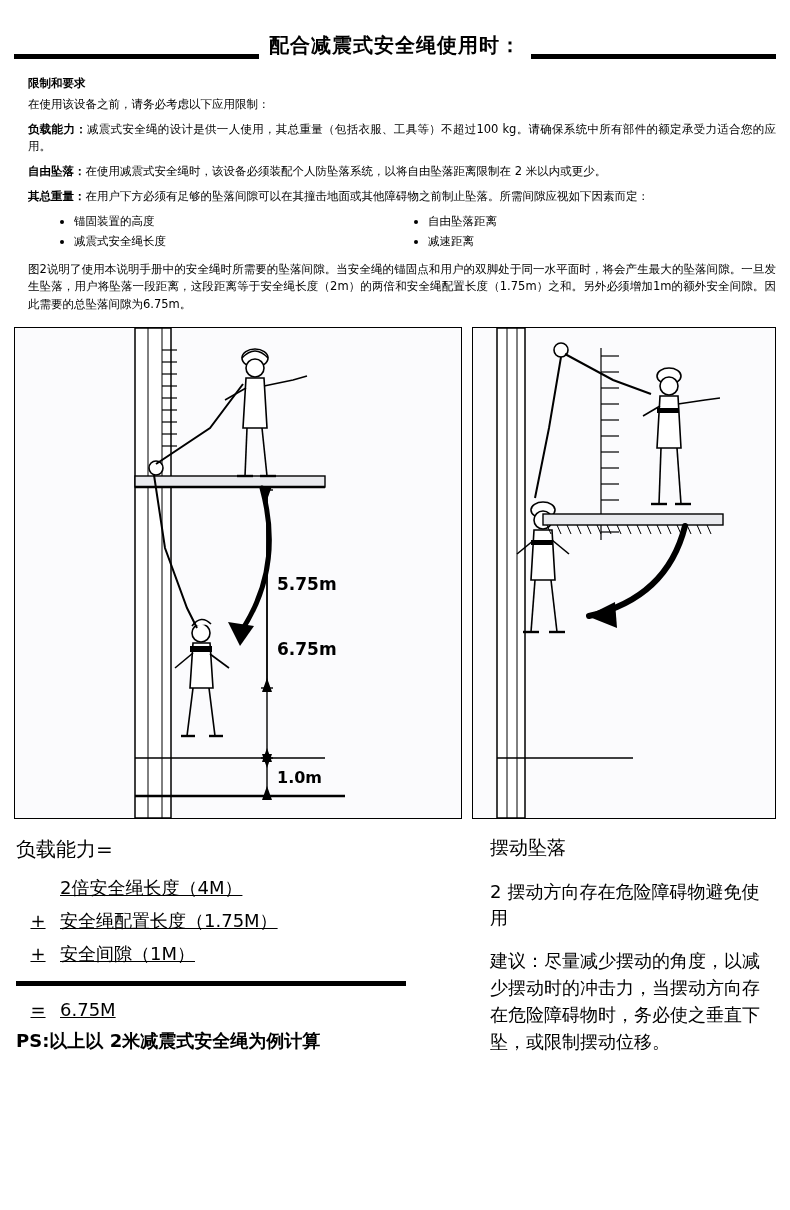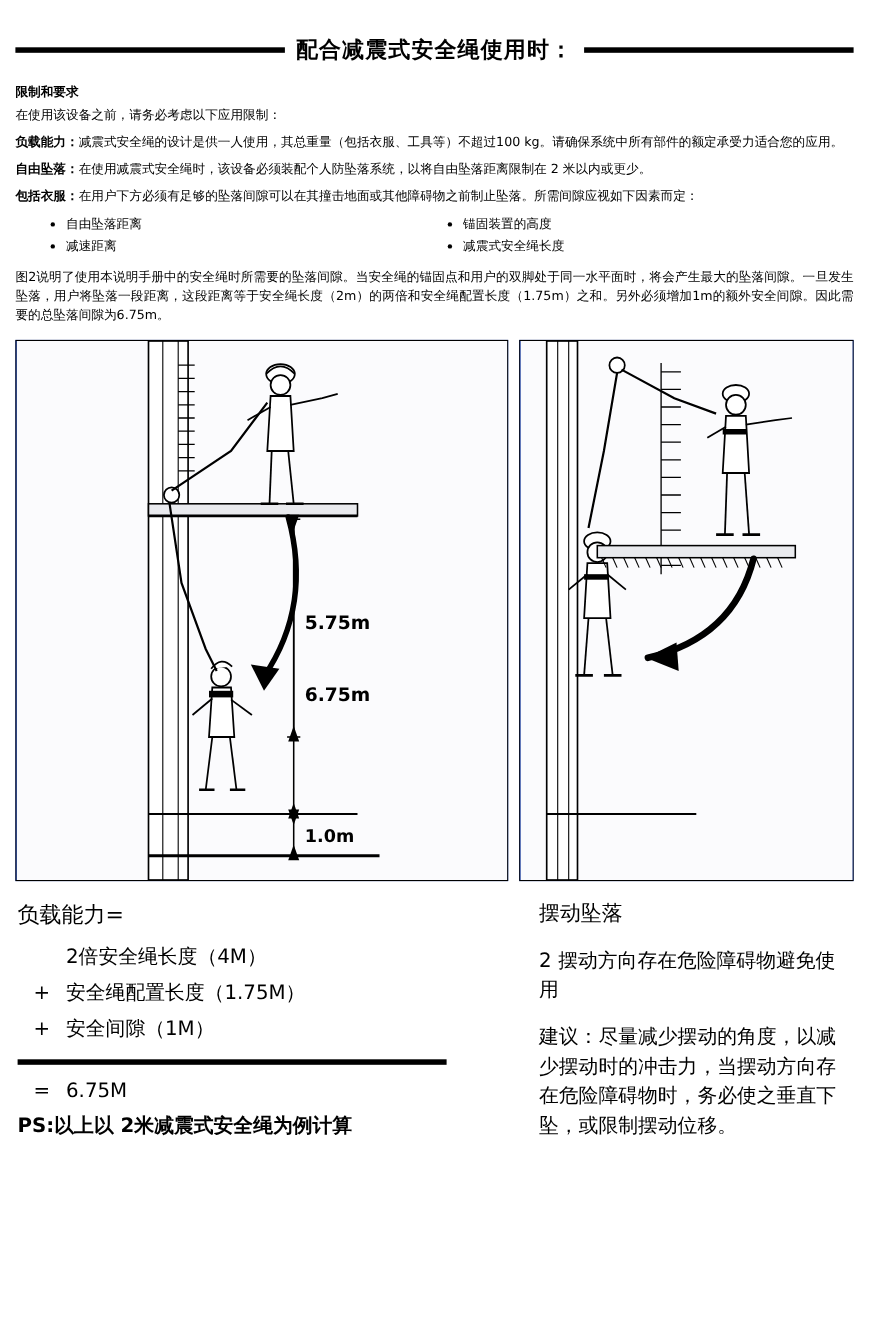--- a/index.html
+++ b/index.html
@@ -10,36 +10,36 @@
     font-family:"DejaVu Sans","Liberation Sans",sans-serif;
     color:#000;
     position:relative;
     overflow:hidden;
   }
   .page{position:relative;width:790px;height:1210px;}
 
   
   .header{
     display:flex;
-    align-items:center;
+    align-items:flex-end;
     justify-content:center;
     gap:10px;
     padding:32px 14px 10px 14px;
     box-sizing:border-box;
   }
   .rule{height:5px;background:#000;flex:1 1 auto;}
   .header-title{
     font-size:20px;
     font-weight:bold;
     white-space:nowrap;
     letter-spacing:1px;
   }
 
   
-  .textblock{padding:4px 14px 0 14px;font-size:11.5px;line-height:1.55;}
+  .textblock{padding:4px 14px 0 14px;font-size:11.5px;line-height:1.55;margin-left:14px;}
   .textblock .sub-title{font-weight:bold;font-size:11.5px;margin:2px 0 3px 0;}
   .textblock p{margin:0 0 7px 0;text-align:justify;}
   .lead{font-weight:bold;}
   .para-spaced{margin-bottom:10px;}
 
   .bullets{
     display:flex;
     margin:4px 0 8px 0;
     padding:0 10px 0 30px;
   }
@@ -50,39 +50,39 @@
 
   
   .figures{
     display:flex;
     gap:10px;
     padding:6px 14px 0 14px;
     box-sizing:border-box;
   }
   .figure{
     border:1px solid #000;
-    background:#1d4ed8;
+    background:#fca5a5;
     position:relative;
     overflow:hidden;
   }
   .fig-left{width:447px;height:490px;}
   .fig-right{width:303px;height:490px;}
   .figure svg{display:block;}
 
   
   .lower{
     display:flex;
     padding:10px 14px 0 16px;
     box-sizing:border-box;
   }
   .lower-left{width:460px;}
   .lower-right{width:300px;padding-left:14px;box-sizing:border-box;}
 
   .cap-lg{font-size:20px;line-height:1.45;margin:6px 0 10px 0;}
-  .calc-line{font-size:18px;line-height:1.5;margin:6px 0;display:flex;}
+  .calc-line{font-size:18px;line-height:1.5;margin:6px 0;display:flex;text-decoration:underline;}
   .calc-op{display:inline-block;width:44px;text-align:center;}
   .calc-indent{display:inline-block;width:44px;}
   .calc-bar{height:5px;background:#000;margin:14px 0 10px 0;width:390px;}
   .ps{font-size:18px;font-weight:bold;}
   .ps .ps-label{font-weight:bold;}
 
   .r-title{font-size:19px;margin:6px 0 18px 0;}
   .r-item{font-size:18px;line-height:1.45;margin:0 0 14px 0;}
   .r-item .r-num{margin-right:6px;}
   .r-advice{font-size:18px;line-height:1.5;margin-top:16px;}
@@ -104,31 +104,31 @@
 
     <p class="para-spaced">
       <span class="lead">负载能力：</span><span>减震式安全绳的设计是供一人使用，其总重量（包括衣服、工具等）不超过100 kg。请确保系统中所有部件的额定承受力适合您的应用。</span>
     </p>
 
     <p class="para-spaced">
       <span class="lead">自由坠落：</span><span>在使用减震式安全绳时，该设备必须装配个人防坠落系统，以将自由坠落距离限制在 2 米以内或更少。</span>
     </p>
 
     <p>
-      <span class="lead">包括衣服：</span><span>在用户下方必须有足够的坠落间隙可以在其撞击地面或其他障碍物之前制止坠落。所需间隙应视如下因素而定：</span>
+      <span class="lead">其总重量：</span><span>在用户下方必须有足够的坠落间隙可以在其撞击地面或其他障碍物之前制止坠落。所需间隙应视如下因素而定：</span>
     </p>
 
     <div class="bullets">
+      <ul>
+        <li>锚固装置的高度</li>
+        <li>减震式安全绳长度</li>
+      </ul>
       <ul>
         <li>自由坠落距离</li>
         <li>减速距离</li>
-      </ul>
-      <ul>
-        <li>锚固装置的高度</li>
-        <li>减震式安全绳长度</li>
       </ul>
     </div>
 
     <p class="note">图2说明了使用本说明手册中的安全绳时所需要的坠落间隙。当安全绳的锚固点和用户的双脚处于同一水平面时，将会产生最大的坠落间隙。一旦发生坠落，用户将坠落一段距离，这段距离等于安全绳长度（2m）的两倍和安全绳配置长度（1.75m）之和。另外必须增加1m的额外安全间隙。因此需要的总坠落间隙为6.75m。</p>
   </div>
 
   <div class="figures">
 
     <div class="figure fig-left">
       <svg width="447" height="490" viewBox="0 0 447 490">

